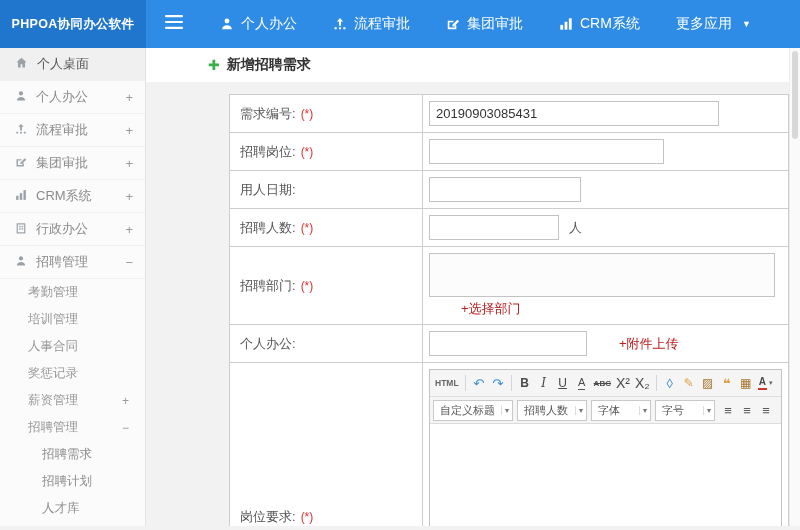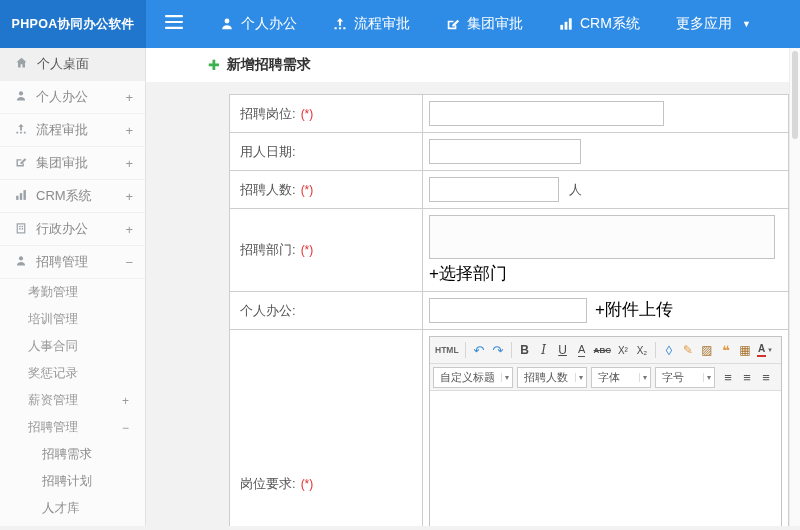--- a/index.html
+++ b/index.html
@@ -39,37 +39,37 @@
   
   table.form { border-collapse:collapse; width:560px; background:#fff; table-layout:fixed; }
   table.form td { border:1px solid #cdcdcd; vertical-align:middle; }
   td.lbl { width:193px; padding:6px 10px; font-size:13px; color:#555; }
   td.fld { padding:6px 6px; font-size:13px; color:#333; }
   .req { color:#e03131; margin-left:5px; font-size:12px; }
   input.txt { height:25px; border:1px solid #c3c3c3; background:#fff; padding:2px 6px; font-size:13px; color:#333; font-family:inherit; }
   .w290{width:290px} .w235{width:235px} .w152{width:152px} .w130{width:130px} .w158{width:158px}
   .unit { margin-left:10px; color:#555; }
   textarea.area { display:block; width:346px; height:44px; border:1px solid #c3c3c3; background:#fcfcfc; resize:none; font-family:inherit; font-size:13px; padding:3px 5px; }
-  a.blue-link { color:#000000; font-size:17px; text-decoration:none; cursor:pointer; }
+  a.blue-link { color:#b91c1c; font-size:13px; text-decoration:none; cursor:pointer;margin-left:32px; }
   .dept-link { display:inline-block; margin-top:3px; }
   .attach-link { margin-left:8px; }
 
   
   .editor { width:100%; border:1px solid #c3c3c3; background:#fff; }
   .tb { display:flex; align-items:center; background:#f5f5f5; border-bottom:1px solid #dcdcdc; padding:2px 3px; gap:1px; height:27px; overflow:hidden; }
   .tb-btn { height:21px; min-width:18px; padding:0 1px; display:flex; align-items:center; justify-content:center; font-size:11px; color:#4a4a4a; background:transparent; border:1px solid transparent; cursor:pointer; font-family:inherit; }
   .tb-sep { width:1px; height:16px; background:#d5d5d5; margin:0 3px; flex-shrink:0; }
   .b-html { font-size:8.5px; font-weight:bold; color:#666; }
   .g-blue { color:#3f8fd8; font-size:13px; }
   .g-bold { font-weight:bold; font-size:12px; }
   .g-italic { font-style:italic; font-family:"DejaVu Serif","Liberation Serif",serif; font-size:12px; }
   .g-underline { text-decoration:underline; font-size:12px; }
   .g-border { border-bottom:1px solid #555; font-size:11px; line-height:1.1; }
   .g-strike { text-decoration:line-through; font-size:8px; font-weight:bold; }
-  .g-sup,.g-sub { font-size:10px; }
+  .g-sup,.g-sub { font-size:14px; }
   .g-orange { color:#e09a3e; font-size:12px; }
   .g-brown { color:#a8742f; font-size:12px; }
   .g-quote { color:#e09a3e; font-size:13px; font-weight:bold; }
   .fontcolor { display:flex; align-items:center; }
   .fc-a { font-size:10px; font-weight:bold; border-bottom:2px solid #d0342c; padding:0 1px; line-height:1.2; }
   .fc-caret { font-size:7px; color:#666; margin-left:2px; }
   .ed-select { height:21px; background:#fff; border:1px solid #c9c9c9; display:flex; align-items:center; justify-content:space-between; padding:0 3px 0 6px; font-size:11px; color:#555; cursor:pointer; margin-right:3px; flex-shrink:0; }
   .s-80{width:80px} .s-70{width:70px} .s-60{width:60px}
   .sel-caret { font-size:8px; color:#777; border-left:1px solid #ddd; padding-left:3px; margin-left:3px; }
   .align-btn { font-size:13px; color:#5a5a5a; }
@@ -236,20 +236,28 @@
 
     <main>
       <div class="page-header">
         <span class="plus-icon">✚</span>
         <h1 class="page-title">新增招聘需求</h1>
       </div>
 
       <div class="form-wrap">
         <table class="form">
           <tbody>
+              <tr>
+            <td class="lbl">
+              <span>需求编号:</span><span class="req">(*)</span>
+            </td>
+            <td class="fld">
+              <input type="text" class="txt w290" value="20190903085431" style="">
+            </td>
+          </tr>
           <tr>
             <td class="lbl">
               <span>招聘岗位:</span><span class="req">(*)</span>
             </td>
             <td class="fld">
               <input type="text" class="txt w235" value="" style="">
             </td>
           </tr>
           <tr>
             <td class="lbl">

